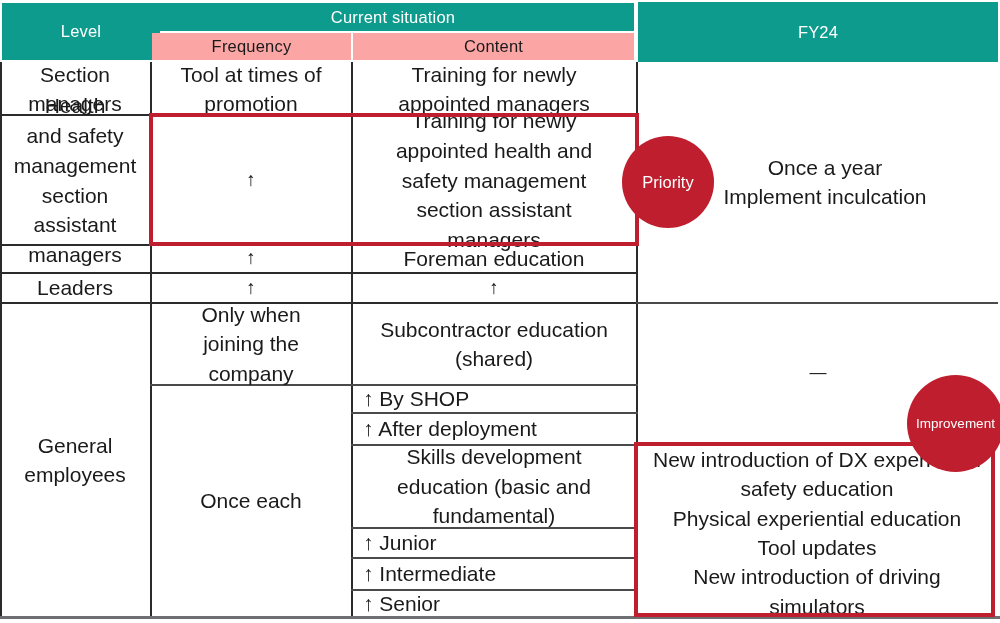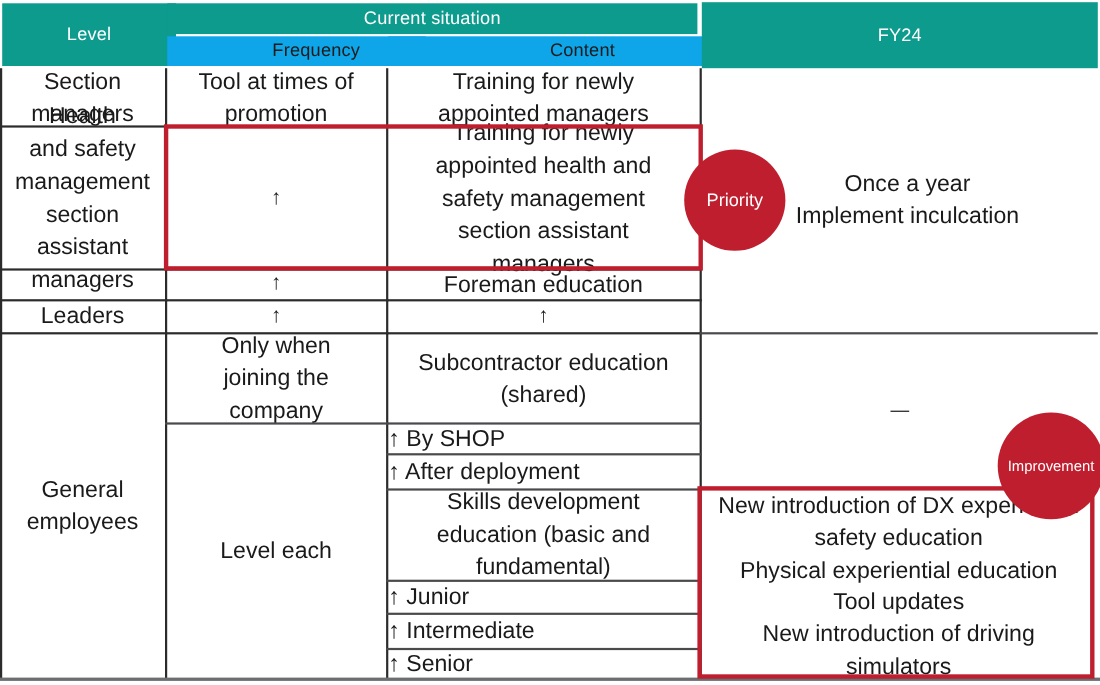--- a/index.html
+++ b/index.html
@@ -5,30 +5,30 @@
   html,body{margin:0;padding:0;background:#ffffff;}
   #stage{
     position:relative;width:1000px;height:623px;background:#ffffff;
     font-family:"Liberation Sans","DejaVu Sans",sans-serif;
     color:#1a1a1a;overflow:hidden;
   }
   .hdr{
     position:absolute;display:flex;align-items:center;justify-content:center;
     background:#0d9b8d;color:#ffffff;font-size:16.5px;letter-spacing:.2px;
   }
-  .hdr.light{background:#0ea5e9;color:#1a1a1a;padding-left:36px;}
+  .hdr.light{background:#fca5a5;color:#1a1a1a;}
   .vline{position:absolute;width:2px;background:#2b2b2b;}
   .hline{position:absolute;height:2px;background:#4a4a4c;}
   .hline.dark{background:#2b2b2b;}
   .hline.bottom{height:3px;background:#6d6e71;}
   .cell{
     position:absolute;display:flex;align-items:center;justify-content:center;
     text-align:center;font-size:21px;line-height:1.4;white-space:pre-line;
   }
-  .cell.left{justify-content:flex-start;text-align:left;box-sizing:border-box;}
+  .cell.left{justify-content:flex-start;text-align:left;padding-left:10px;box-sizing:border-box;}
   .cell.arrow{font-size:19px;}
   .redbox{position:absolute;border:4px solid #be1e2d;box-sizing:border-box;background:transparent;}
   .badge{
     position:absolute;border-radius:50%;background:#be1e2d;color:#ffffff;
     display:flex;align-items:center;justify-content:center;text-align:center;z-index:5;
   }
   .badge.priority{font-size:16.5px;}
   .badge.improvement{font-size:13.5px;}
 </style>
 </head>
@@ -98,21 +98,21 @@
   <div class="cell arrow" style="left:152px;top:274px;width:198px;height:28px;">↑</div>
   <div class="cell arrow" style="left:353px;top:274px;width:282px;height:28px;">↑</div>
 
   <div class="cell" style="left:0px;top:304px;width:150px;height:312px;">General
 employees</div>
   <div class="cell" style="left:152px;top:304px;width:198px;height:80px;">Only when
 joining the
 company</div>
   <div class="cell" style="left:353px;top:304px;width:282px;height:80px;">Subcontractor education
 (shared)</div>
-  <div class="cell" style="left:152px;top:386px;width:198px;height:230px;">Level each</div>
+  <div class="cell" style="left:152px;top:386px;width:198px;height:230px;">Once each</div>
   <div class="cell left" style="left:353px;top:386px;width:282px;height:26px;">↑ By SHOP</div>
   <div class="cell left" style="left:353px;top:414px;width:337px;height:30px;">↑ After deployment</div>
   <div class="cell" style="left:353px;top:446px;width:282px;height:81px;">Skills development
 education (basic and
 fundamental)</div>
   <div class="cell left" style="left:353px;top:529px;width:282px;height:28px;">↑ Junior</div>
   <div class="cell left" style="left:353px;top:559px;width:282px;height:30px;">↑ Intermediate</div>
   <div class="cell left" style="left:353px;top:591px;width:282px;height:25px;">↑ Senior</div>
 
   <div class="cell" style="left:680px;top:62px;width:290px;height:240px;">Once a year

